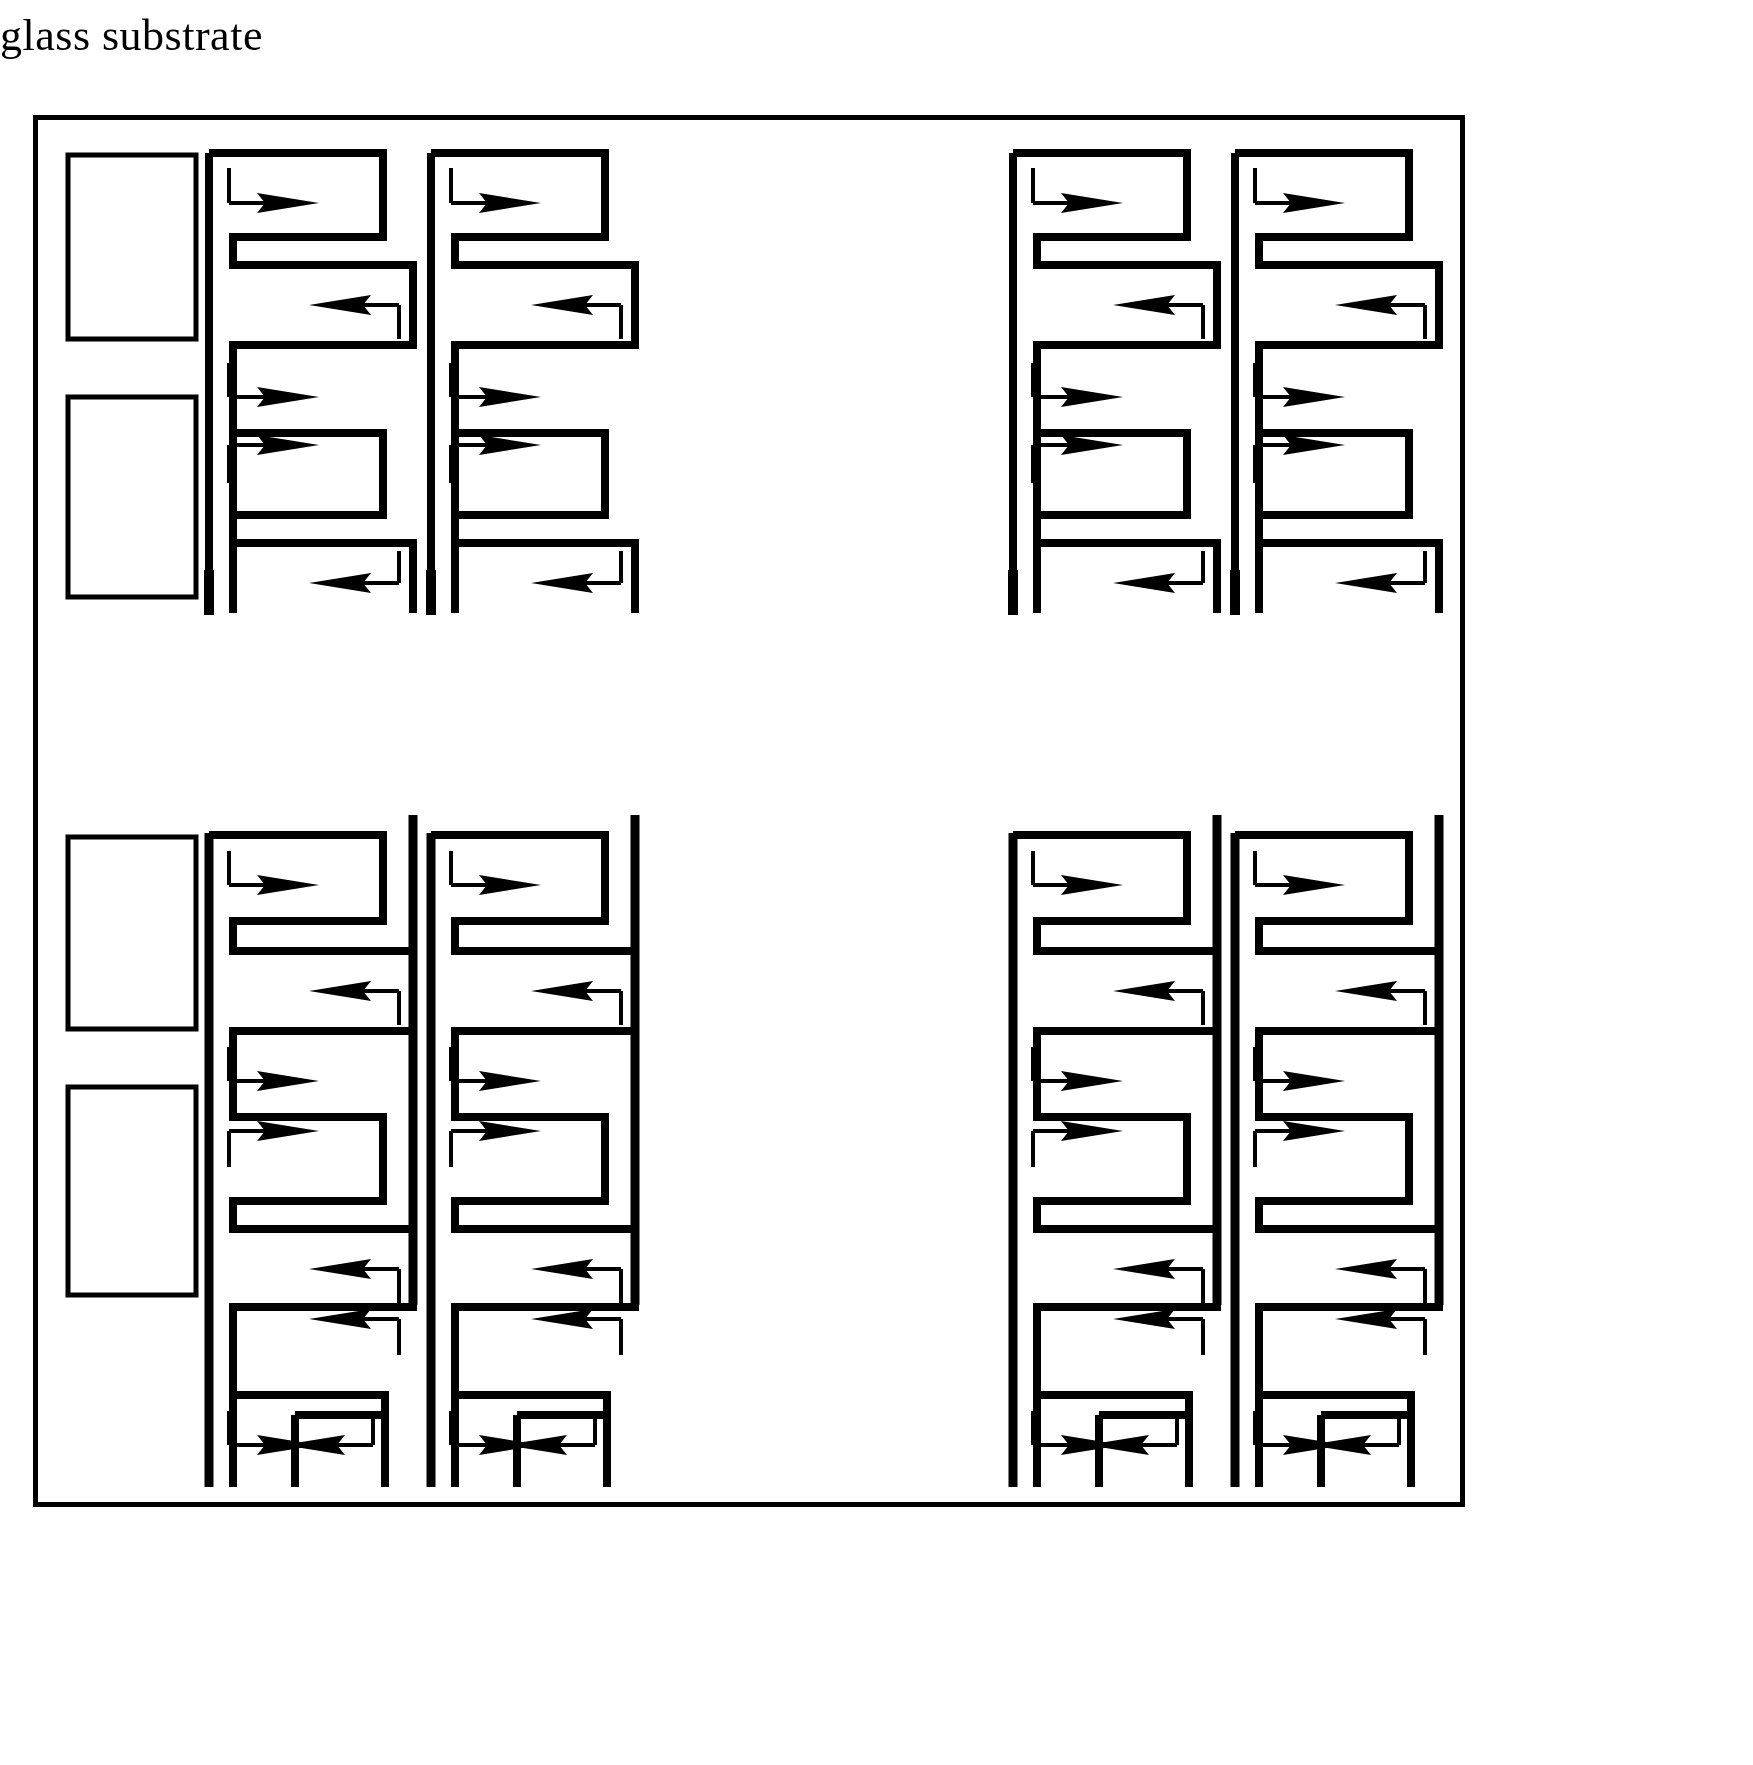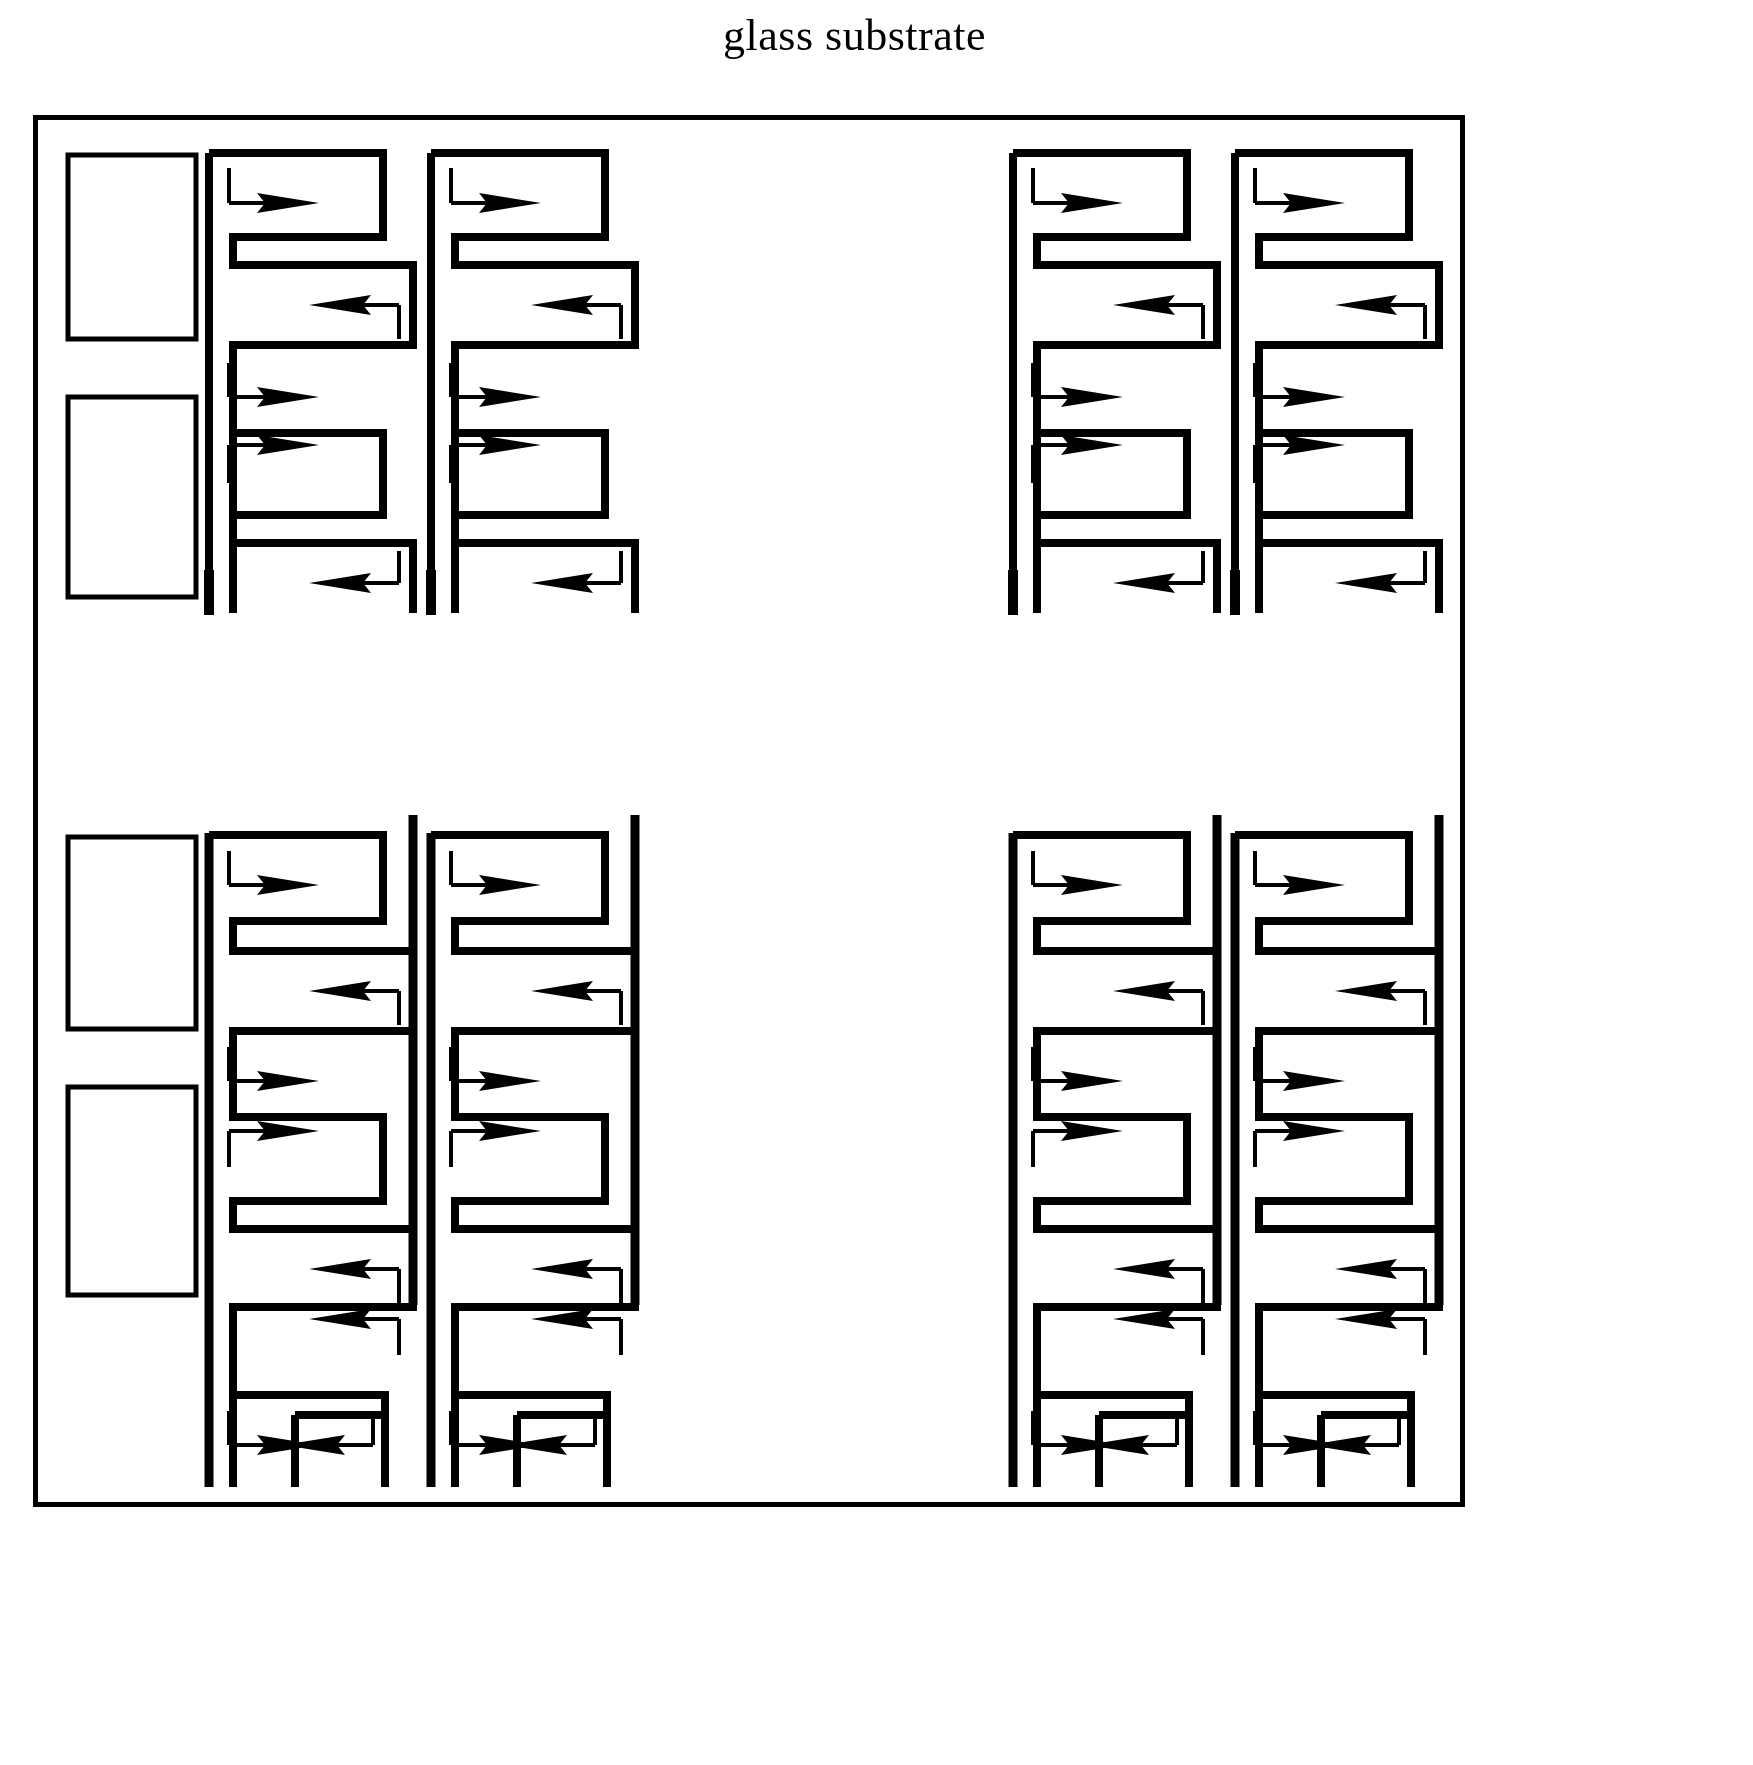--- a/index.html
+++ b/index.html
@@ -1,19 +1,19 @@
 <!DOCTYPE html>
 <html><head>
 <meta charset="utf-8">
 <style>
   html,body{margin:0;padding:0;background:#ffffff;}
   body{font-family:"Liberation Serif",serif;}
   #root{position:relative;width:1753px;height:1765px;background:#fff;overflow:hidden;}
   #title{
-    position:absolute;left:8px;top:10px;width:1693px;text-align:center;
+    position:absolute;left:0;top:10px;width:1693px;text-align:left;
     font-family:"Liberation Serif",serif;font-size:44px;color:#000;
     letter-spacing:0.5px;
   }
   #board{position:absolute;left:33px;top:115px;width:1432px;height:1392px;}
   #board svg{display:block;}
 </style>
 </head>
 <body>
 
 <div id="root">

